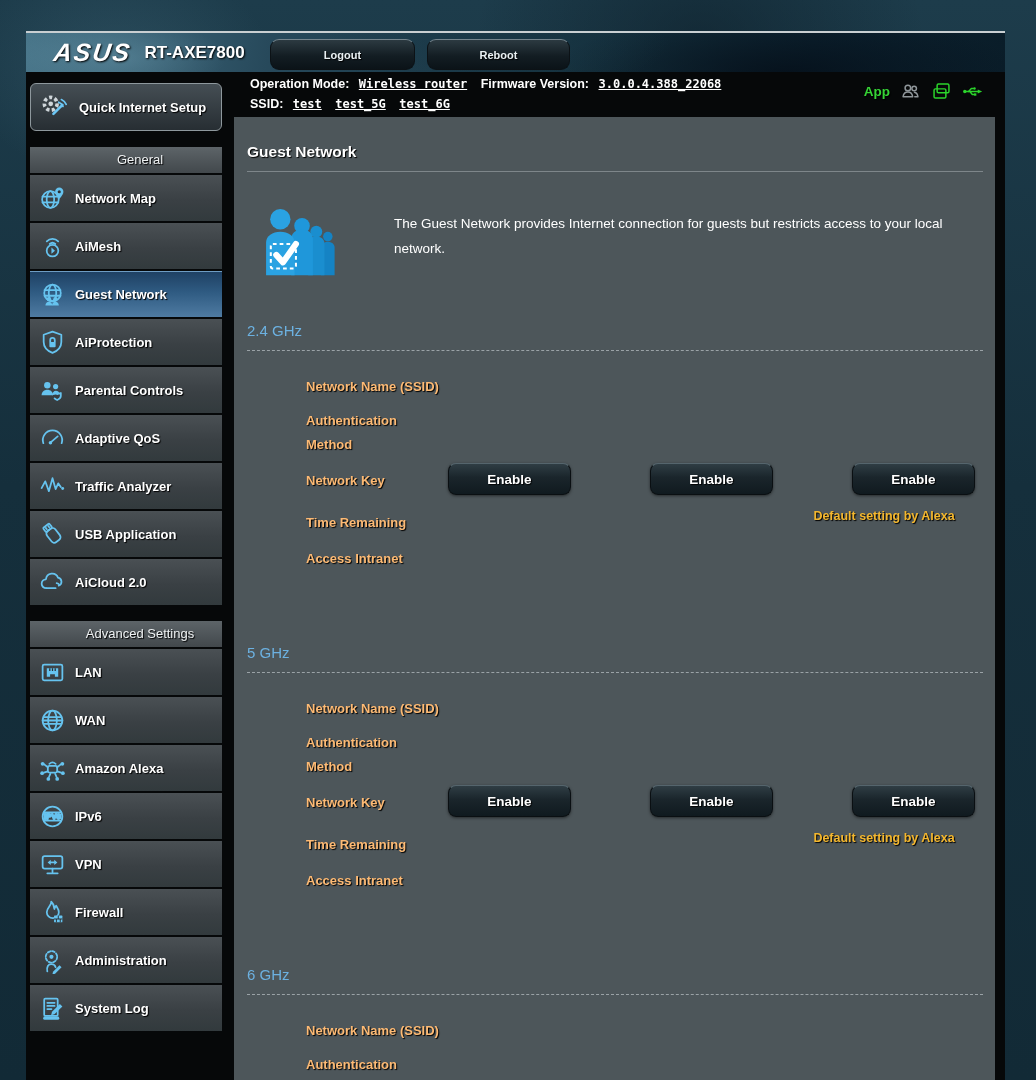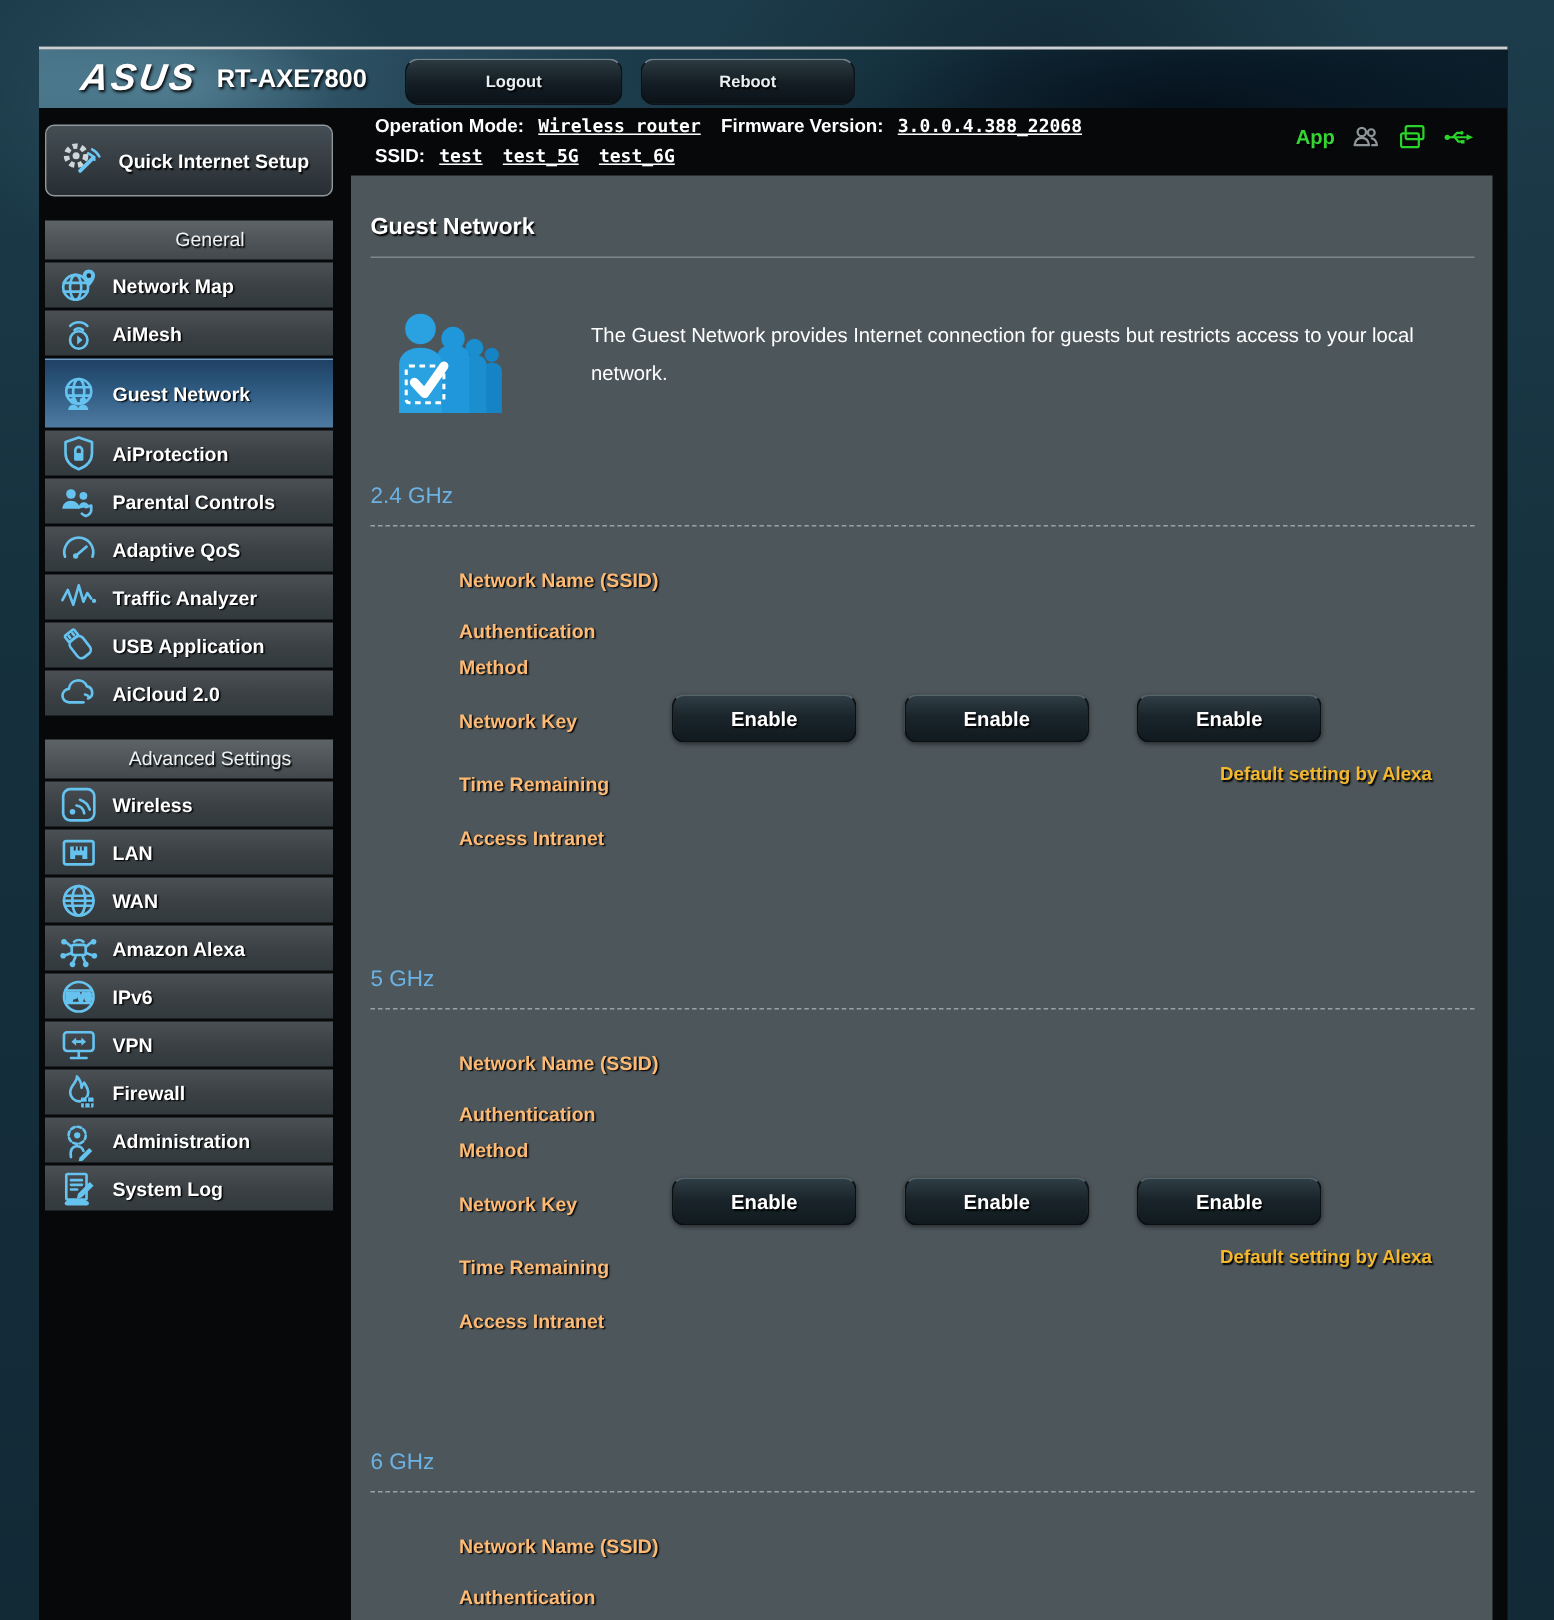--- a/index.html
+++ b/index.html
@@ -49,42 +49,42 @@
   .topicn *{fill:none;stroke:#8f969a;stroke-width:1.7;stroke-linecap:round;stroke-linejoin:round;}
   .topicn.green *{stroke:#2bd42b;}
   .topicn .f{fill:#2bd42b;stroke:none;}
   
   .sidebar{position:absolute;left:4px;top:52px;width:192px;}
   .qis{height:48px;margin-bottom:16px;border:1px solid #8e989d;border-radius:6px;box-sizing:border-box;
     background:linear-gradient(#454e54,#272e33);display:flex;align-items:center;cursor:pointer;}
   .qis .qlabel{color:#fff;font-size:13px;font-weight:bold;line-height:15px;text-shadow:1px 1px 1px #000;}
   .side-header{height:26px;margin-bottom:2px;background:linear-gradient(#5d6468,#42484c);
     color:#eef1f2;font-size:13px;text-align:center;line-height:26px;text-shadow:1px 1px 1px #000;padding-left:28px;}
-  .side-item{height:30px;margin-bottom:2px;background:linear-gradient(#4a5054,#3a4044 55%,#323a3d);
+  .side-item{height:46px;margin-bottom:2px;background:linear-gradient(#4a5054,#3a4044 55%,#323a3d);
     display:flex;align-items:center;cursor:pointer;}
   .side-item.active{background:linear-gradient(#1f4164,#2f5b82 45%,#4f7ba2);border-top:1px solid #6e9cc2;height:45px;box-sizing:content-box;}
   .side-label{color:#fff;font-size:13px;font-weight:bold;text-shadow:1px 1px 1px #000;}
   .icn{width:27px;height:27px;margin:0 9px 0 9px;flex:0 0 auto;}
   .icn *{fill:none;stroke:#66c3ef;stroke-width:1.7;stroke-linecap:round;stroke-linejoin:round;}
   .icn .f{fill:#66c3ef;stroke:none;}
   .icn .dk{fill:#2b3134;stroke:none;}
   .qicn{width:32px;height:32px;margin:0 8px 0 8px;}
   
   .panel{position:absolute;left:208px;top:86px;width:761px;bottom:0;background:#4d565a;}
   .page-title{position:absolute;left:13px;top:26px;color:#fff;font-size:15.5px;font-weight:bold;text-shadow:1px 1px 1px #000;}
   .title-rule{position:absolute;left:13px;right:12px;top:54px;border-top:1px solid #7e868a;}
   .guest-icon{position:absolute;left:28px;top:78px;}
   .desc-text{position:absolute;left:160px;top:94px;width:552px;color:#fff;font-size:13.5px;line-height:25px;}
   .sections{position:absolute;left:0;right:0;top:205px;}
   .section{position:relative;height:256px;margin-bottom:66px;}
   .sec-title{position:absolute;left:13px;top:0;color:#6cb1e1;font-size:15px;}
   .sec-dash{position:absolute;left:13px;right:12px;top:28px;border-top:1px dashed #9aa2a6;}
   .flabel{position:absolute;left:28px;color:#fdba74;font-size:13px;font-weight:bold;text-shadow:1px 1px 1px #000;line-height:24px;margin-left:44px;}
   .r1{top:53px;} .r2{top:87px;width:118px;} .r3{top:147px;} .r4{top:189px;} .r5{top:225px;}
-  .btnrow{position:absolute;left:214px;top:141px;display:flex;gap:32px;}
+  .btnrow{position:absolute;left:214px;top:141px;display:flex;gap:79px;}
   .enable-btn{width:123px;height:32px;border-radius:8px;color:#fff;font-size:13.5px;font-weight:bold;
     text-align:center;line-height:32px;text-shadow:1px 1px 1px #000;cursor:pointer;
     background:linear-gradient(#2f3d44,#1a252b 45%,#101a1f);
     border:1px solid #0a0f12;border-top-color:#55656d;box-sizing:border-box;box-shadow:0 1px 3px rgba(0,0,0,.5);}
   .alexa{position:absolute;left:570px;top:187px;width:160px;text-align:center;
     color:#f4b72e;font-size:12.5px;font-weight:bold;text-shadow:1px 1px 1px #000;}
 </style>
 </head>
 <body>
 
@@ -228,29 +228,20 @@
           <path d="M17 13.5a3.8 3.8 0 0 1 2.8 1.8"></path>
       </svg>
       <span class="side-label">AiCloud 2.0</span>
     </div>
 
     <div style="height:14px"></div>
     <div class="side-header">Advanced Settings</div>
 
     <div class="side-item">
       <svg class="icn" viewBox="0 0 26 26">
-        <rect x="3" y="3" width="20" height="20" rx="4.5"></rect>
-        <circle class="f" cx="9" cy="17.5" r="1.8"></circle>
-        <path d="M11.5 13.5a6 6 0 0 1 5 5"></path>
-          <path d="M13.8 9.8a10 10 0 0 1 6.3 6.3" stroke-width="1.5"></path>
-      </svg>
-      <span class="side-label">Wireless</span>
-    </div>
-    <div class="side-item">
-      <svg class="icn" viewBox="0 0 26 26">
         <rect x="3.5" y="5.5" width="19" height="15" rx="1.5"></rect>
         <path class="f" d="M7.5 9h11v8h-3.2v-2.4h-4.6V17H7.5z"></path>
         <path class="dk" d="M9.8 9h1.2v2.5H9.8zM12.4 9h1.2v2.5h-1.2zM15 9h1.2v2.5H15z"></path>
       </svg>
       <span class="side-label">LAN</span>
     </div>
     <div class="side-item">
       <svg class="icn" viewBox="0 0 26 26">
         <circle cx="13" cy="13" r="9.5"></circle>
           <ellipse cx="13" cy="13" rx="4.2" ry="9.5"></ellipse>

